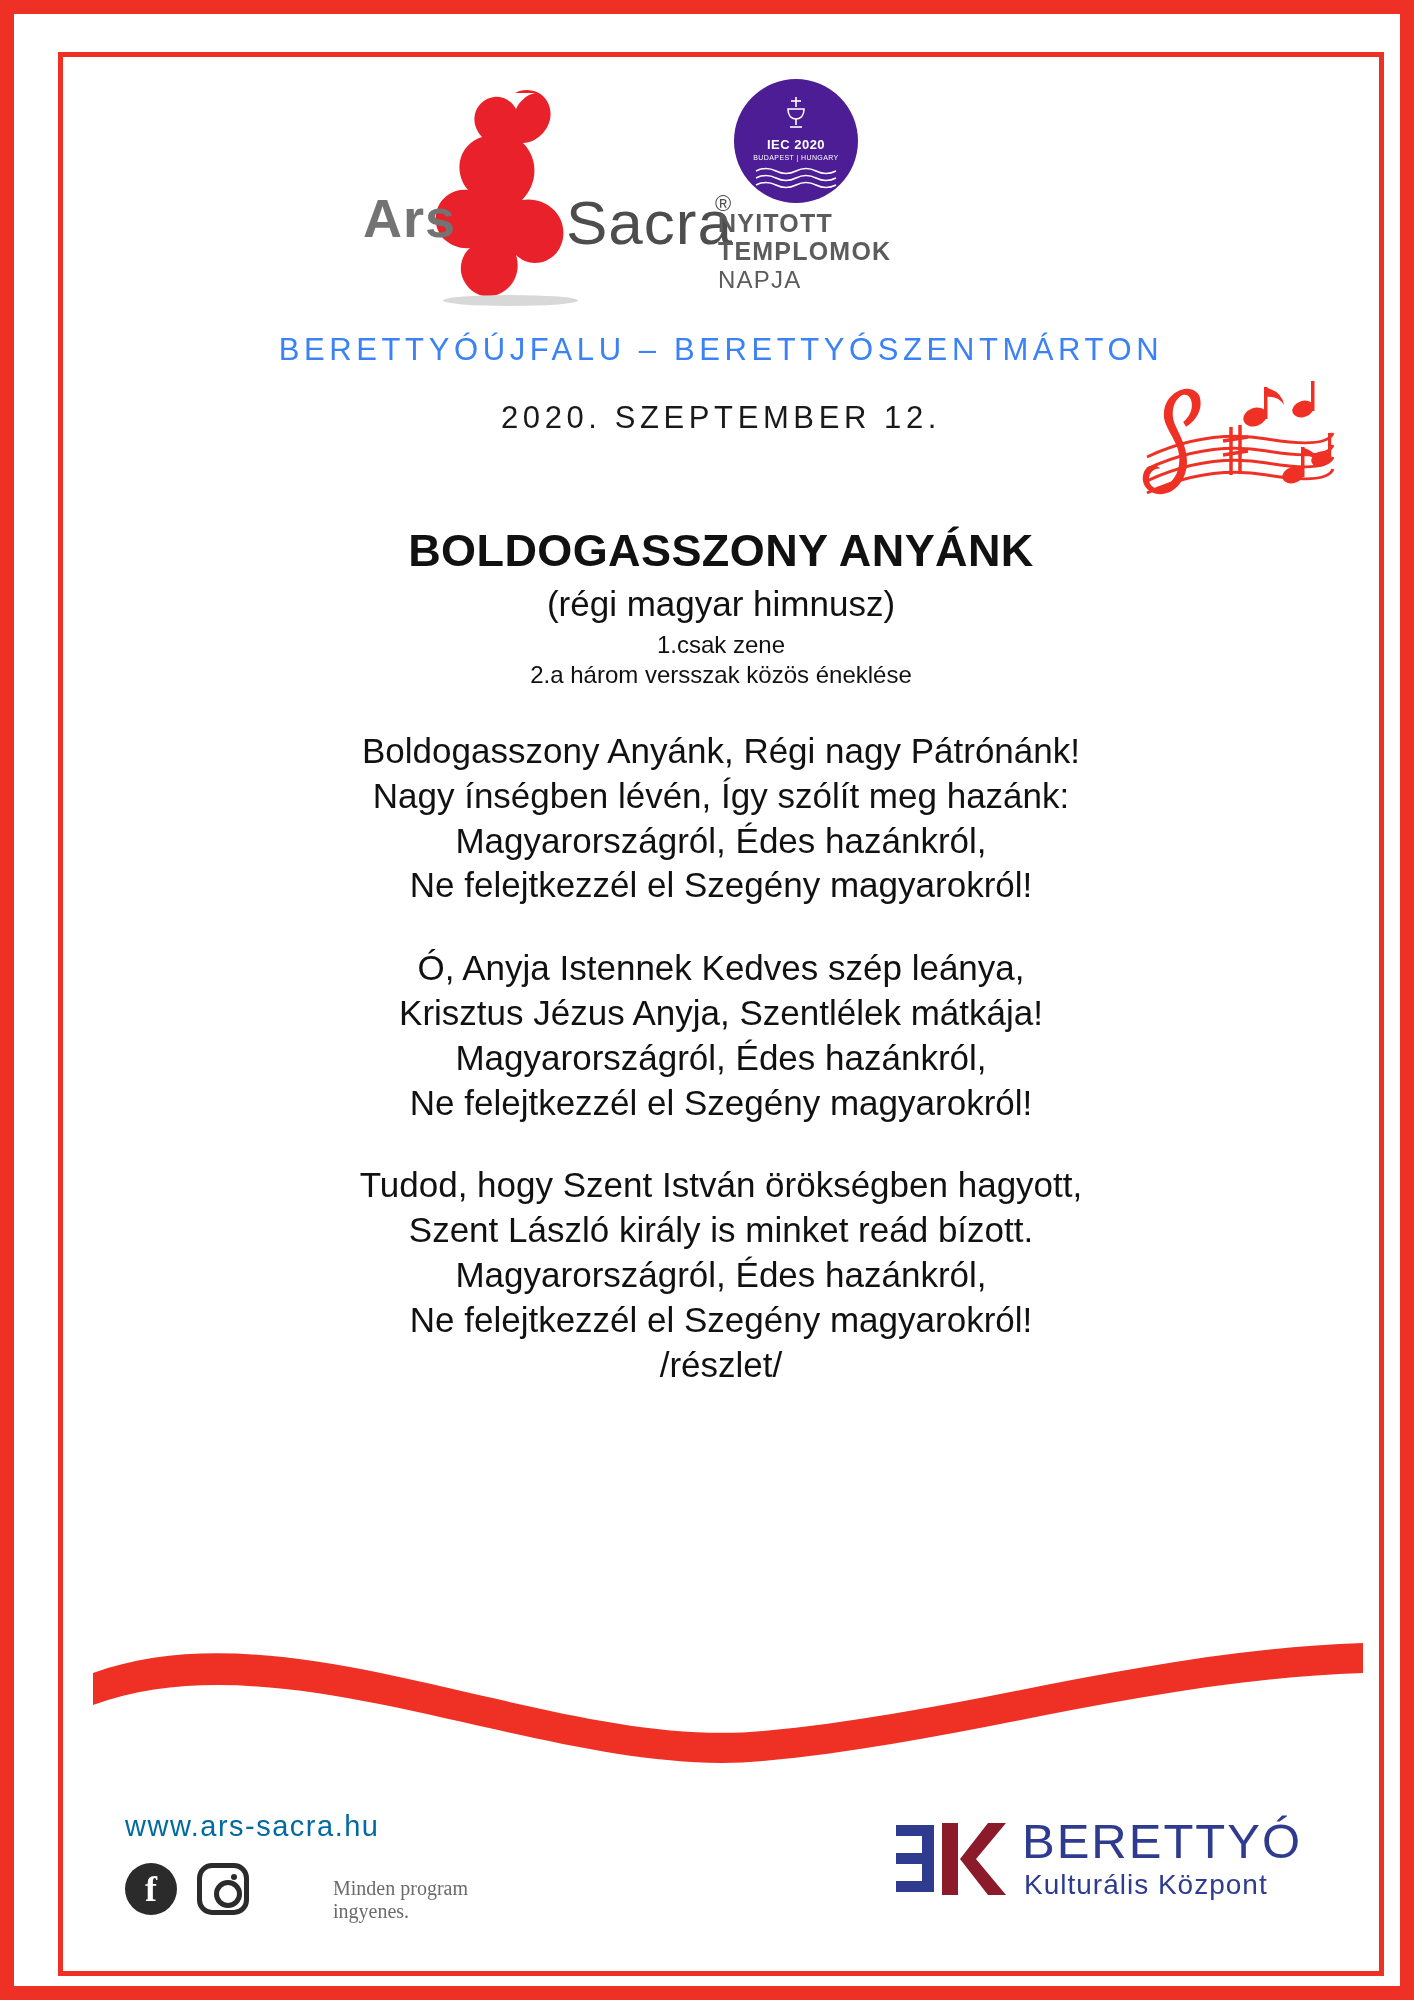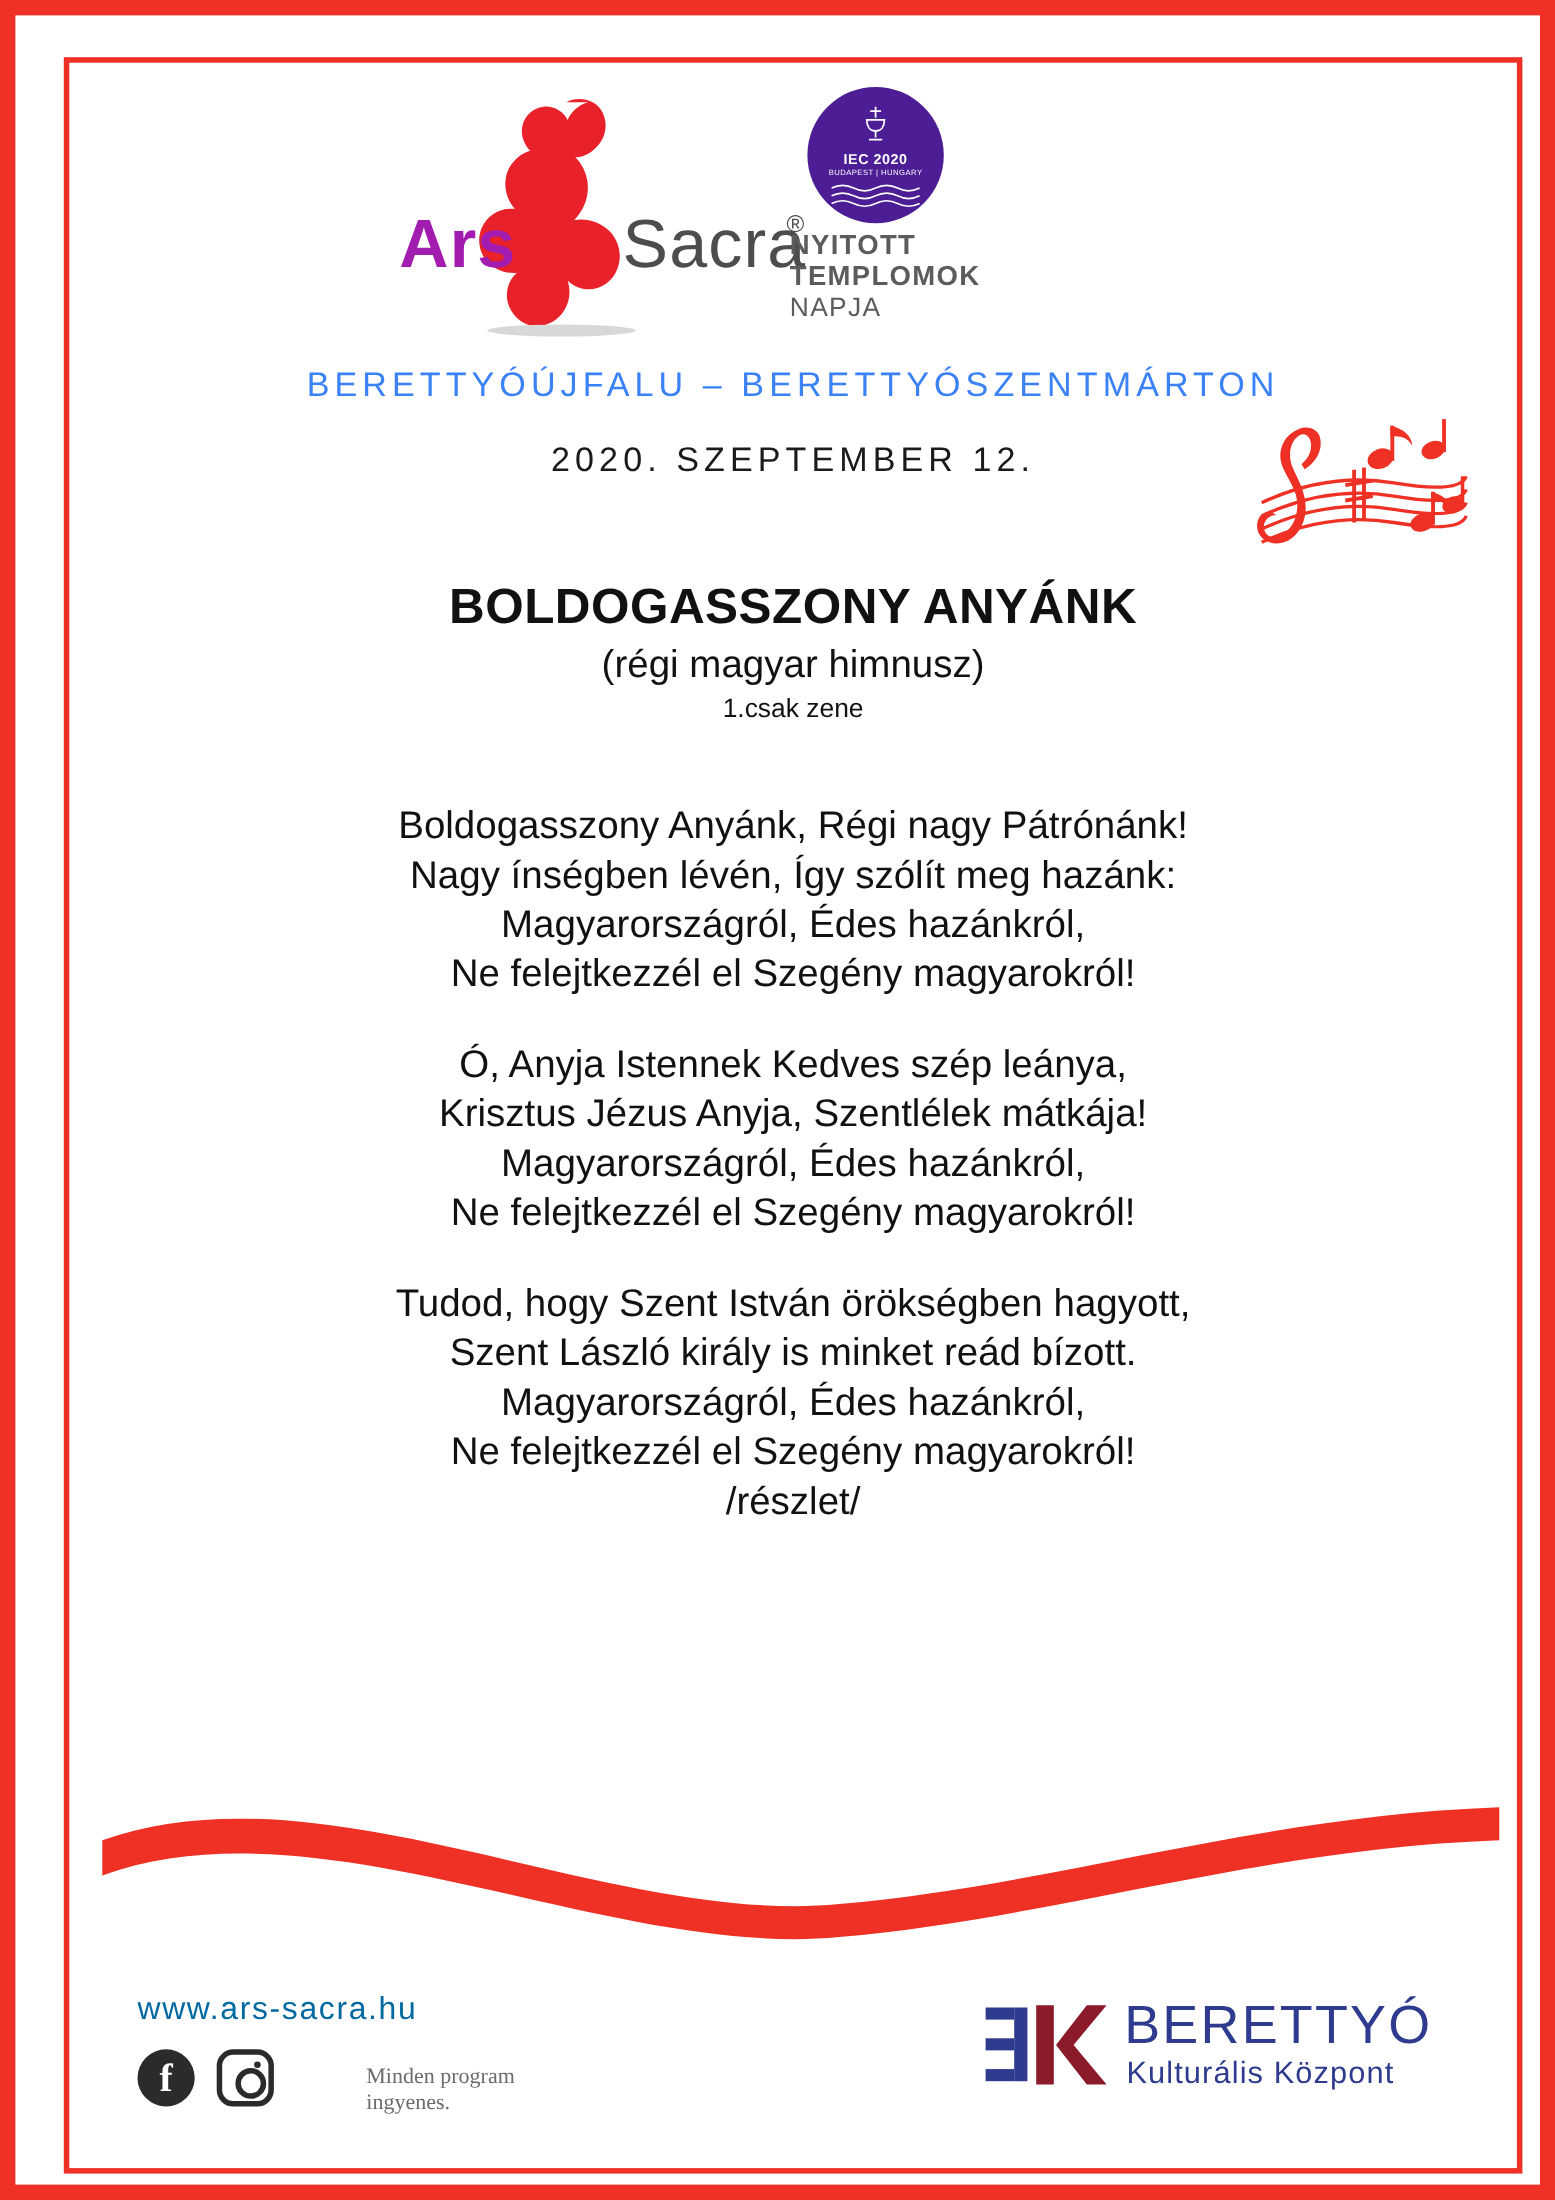--- a/index.html
+++ b/index.html
@@ -54,23 +54,23 @@
     position: absolute;
     left: 60px;
     top: 0px;
     width: 160px;
     height: 215px;
   }
   .ars-text {
     position: absolute;
     left: 0px;
     top: 100px;
-    font-size: 62px;
+    font-size: 54px;
     font-weight: bold;
-    color: #a21caf;
+    color: #737373;
     letter-spacing: 1px;
   }
   .sacra-text {
     position: absolute;
     left: 203px;
     top: 100px;
     font-size: 62px;
     font-weight: normal;
     color: #4d4d4d;
     letter-spacing: 1px;
@@ -409,20 +409,21 @@
         <line x1="124" y1="52" x2="124" y2="100"></line>
         <line x1="133" y1="50" x2="133" y2="98"></line>
         <line x1="116" y1="66" x2="141" y2="62"></line>
         <line x1="116" y1="80" x2="141" y2="76"></line>
       </g>
     </svg>
 
     <div class="song-title">BOLDOGASSZONY ANYÁNK</div>
     <div class="song-sub">(régi magyar himnusz)</div>
     <div class="song-note1">1.csak zene</div>
+    <div class="song-note2">2.a három versszak közös éneklése</div>
 
     <div class="lyrics">
       <div class="verse">
         <div>Boldogasszony Anyánk, Régi nagy Pátrónánk!</div>
         <div>Nagy ínségben lévén, Így szólít meg hazánk:</div>
         <div>Magyarországról, Édes hazánkról,</div>
         <div>Ne felejtkezzél el Szegény magyarokról!</div>
       </div>
       <div class="verse">
         <div>Ó, Anyja Istennek Kedves szép leánya,</div>

